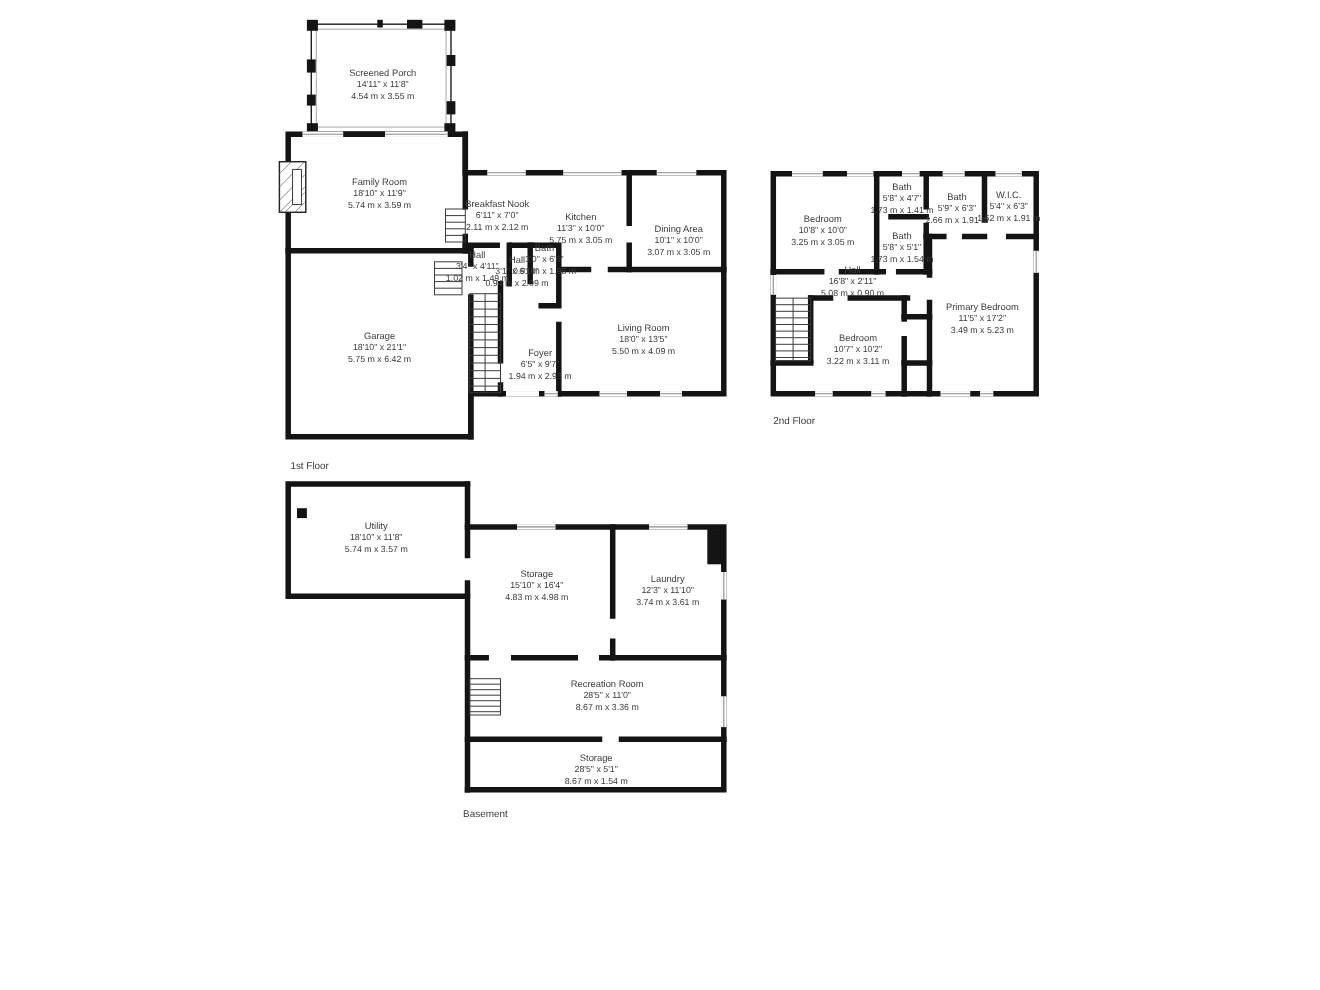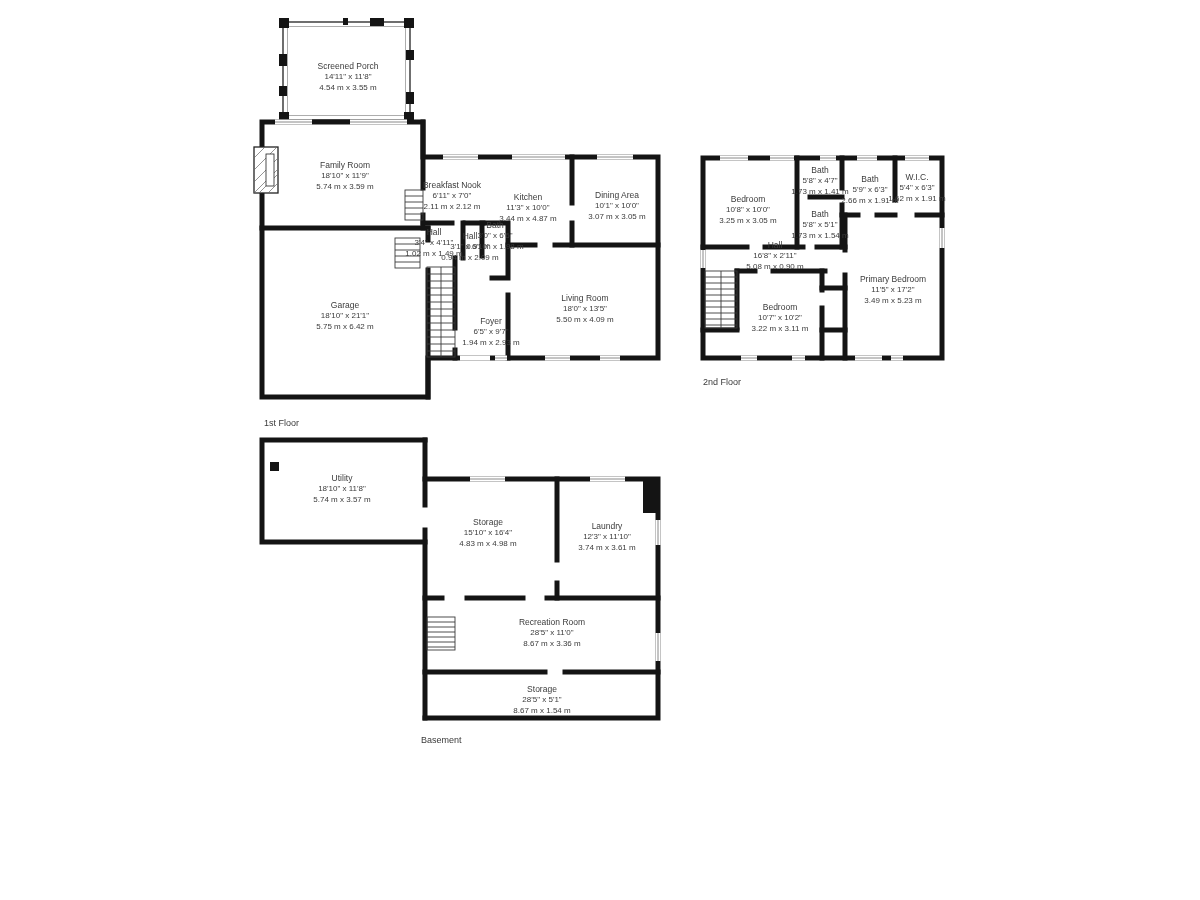--- a/index.html
+++ b/index.html
@@ -188,23 +188,23 @@
     <div class="rdim">5.74 m x 3.59 m</div>
   </div>
   <div class="room" style="left:452px;top:196px">
     <div class="rname">Breakfast Nook</div>
     <div class="rdim">6'11" x 7'0"</div>
     <div class="rdim">2.11 m x 2.12 m</div>
   </div>
   <div class="room" style="left:528px;top:208px">
     <div class="rname">Kitchen</div>
     <div class="rdim">11'3" x 10'0"</div>
-    <div class="rdim">3.44 m x 4.87 m</div>
-  </div>
-  <div class="room" style="left:617px;top:206px">
+    <div class="rdim">5.75 m x 3.05 m</div>
+  </div>
+  <div class="room" style="left:617px;top:219px">
     <div class="rname">Dining Area</div>
     <div class="rdim">10'1" x 10'0"</div>
     <div class="rdim">3.07 m x 3.05 m</div>
   </div>
   <div class="room" style="left:434px;top:243px">
     <div class="rname">Hall</div>
     <div class="rdim">3'4" x 4'11"</div>
     <div class="rdim">1.02 m x 1.49 m</div>
   </div>
   <div class="room" style="left:470px;top:247px">

